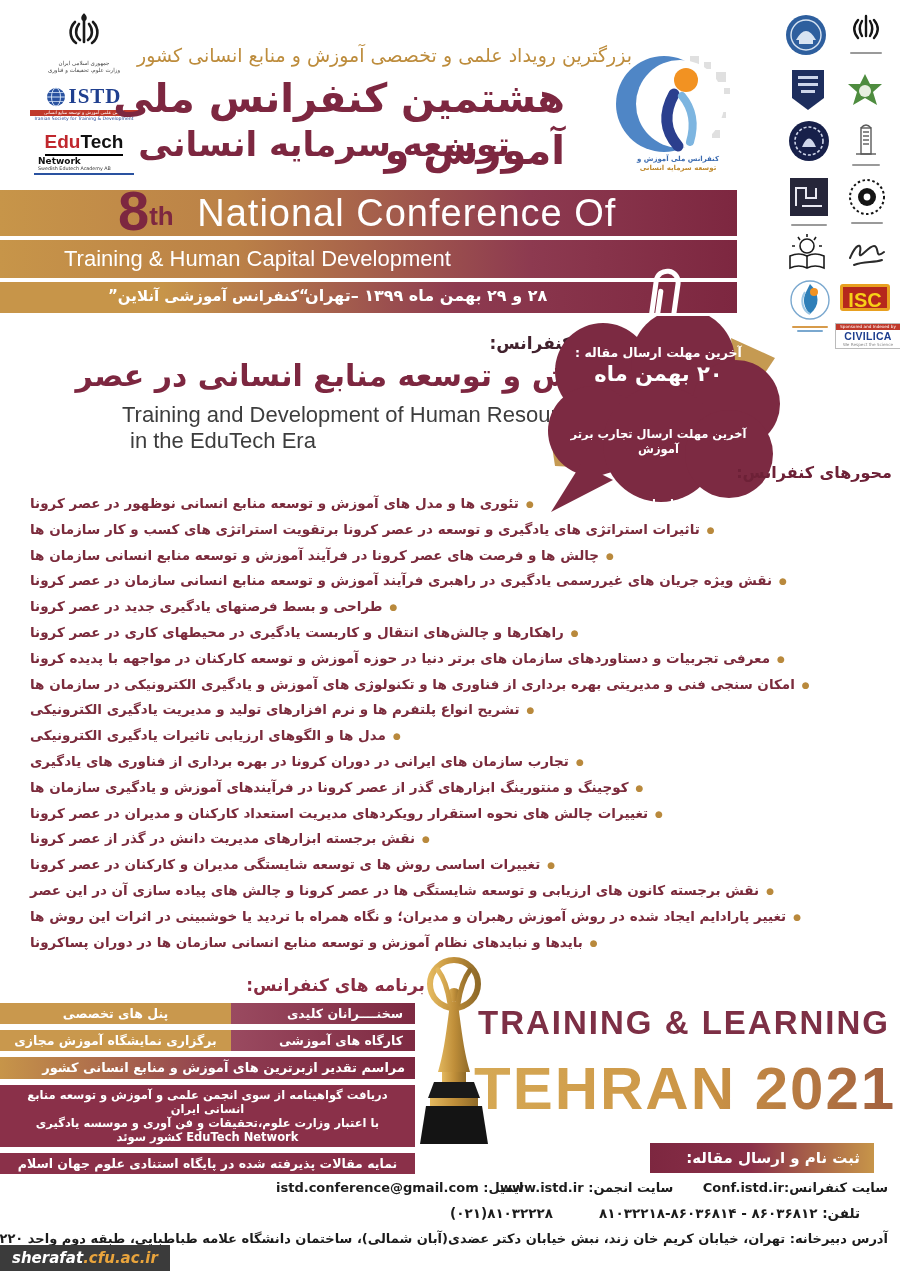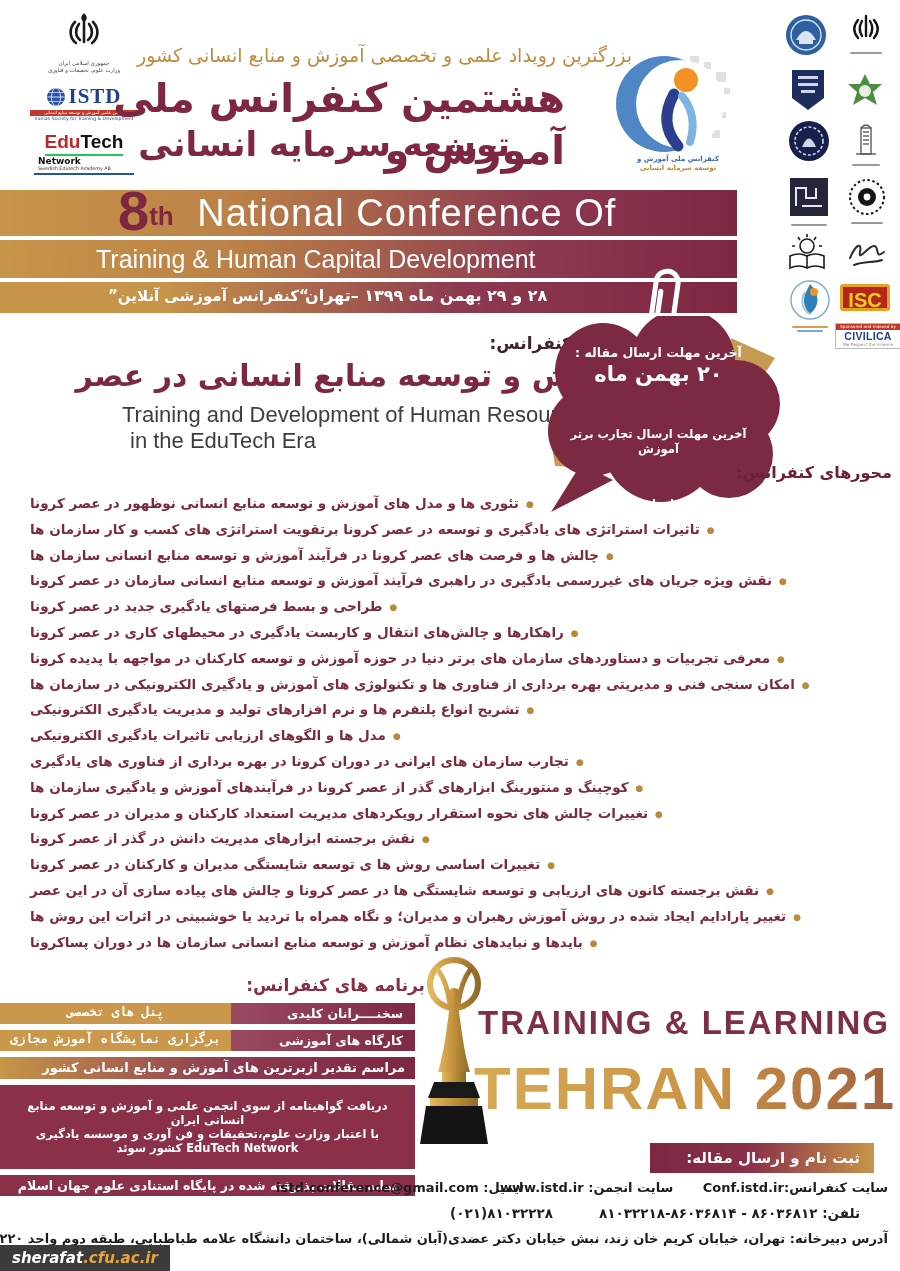--- a/index.html
+++ b/index.html
@@ -10,41 +10,41 @@
   
   .lstack{left:24px;top:12px;width:120px;}
   .logo-blk{margin-bottom:10px;text-align:center;}
   .tinycap{font-size:5.5px;color:#444;line-height:7px;}
   .istd-row{display:flex;align-items:center;justify-content:center;gap:2px;}
   .istd-word{font-family:"Liberation Serif",serif;font-weight:bold;font-size:21px;color:#1f3f8f;letter-spacing:1px;}
   .istd-strip{background:#c0392b;color:#fff;font-size:4.5px;line-height:6px;margin:1px 6px 0;}
   .istd-sub{font-size:4.6px;color:#1f3f8f;}
   .edu{color:#c0272d;font-weight:bold;font-size:19px;font-family:"Liberation Sans",sans-serif;}
   .tech{color:#111;font-weight:bold;font-size:19px;font-family:"Liberation Sans",sans-serif;}
-  .edutech-wrap{display:inline-block;border-bottom:2px solid #22c55e;padding-bottom:1px;}
+  .edutech-wrap{display:inline-block;border-bottom:2px solid #000000;padding-bottom:1px;}
   .network{font-size:9px;font-weight:bold;color:#111;text-align:left;margin-left:14px;}
   .edusub{font-size:4.8px;color:#333;text-align:left;margin-left:14px;}
   .edublue{height:2px;background:#2a52a0;margin:2px 10px 0;}
   
   .tagline{top:44px;right:268px;color:#bd8c3c;font-size:19px;font-weight:normal;}
   .title1{top:72px;right:335px;color:#7d2740;font-size:40px;font-weight:bold;line-height:52px;}
   .title2{top:124px;right:390px;color:#7d2740;font-size:34px;font-weight:bold;}
   .conf-logo{left:612px;top:50px;width:128px;height:108px;}
   .conf-cap{left:618px;top:155px;width:120px;text-align:center;color:#3a6ab0;font-size:7px;
             font-weight:bold;line-height:9px;}
   .conf-cap .gld{color:#c08a2e;}
   
   .bar{left:0;width:737px;color:#fff;font-family:"Liberation Sans",sans-serif;}
   .bar1{top:190px;height:46px;background:linear-gradient(90deg,#c79549 0%,#bb8147 32%,#8d3a50 72%,#7d2740 100%);
         display:flex;align-items:center;padding-left:118px;box-sizing:border-box;overflow:visible;}
   .num8{color:#7d2740;font-size:56px;font-weight:bold;line-height:40px;position:relative;top:-2px;}
   .numth{color:#7d2740;font-size:26px;font-weight:bold;align-self:flex-end;line-height:40px;}
   .bar1txt{font-size:38px;letter-spacing:1px;margin-left:12px;white-space:pre;}
   .bar2{top:240px;height:38px;background:linear-gradient(90deg,#c79549 0%,#bb8147 32%,#8d3a50 72%,#7d2740 100%);
-        display:flex;align-items:center;padding-left:96px;box-sizing:border-box;font-size:25px;}
+        display:flex;align-items:center;padding-left:64px;box-sizing:border-box;font-size:22px;}
   .bar3{top:282px;height:31px;background:linear-gradient(90deg,#c79549 0%,#c79549 22%,#8d3a50 62%,#7d2740 100%);}
   .online{left:108px;top:287px;color:#fff;font-size:15px;font-weight:bold;}
   .dateline{left:305px;top:286px;color:#fff;font-size:16px;font-weight:bold;}
   .clip{left:638px;top:266px;}
   
   .topic-label{top:333px;right:262px;color:#42222e;font-size:17px;font-weight:bold;}
   .topic-title{top:358px;right:262px;color:#7d2740;font-size:30px;font-weight:bold;}
   .topic-en1{left:122px;top:402px;color:#3d3d3d;font-size:22px;font-family:"Liberation Sans",sans-serif;}
   .topic-en2{left:130px;top:428px;color:#3d3d3d;font-size:22px;font-family:"Liberation Sans",sans-serif;}
   
@@ -58,25 +58,25 @@
   .topics{top:492px;right:40px;width:830px;}
   .trow{direction:rtl;text-align:left;height:25.8px;line-height:22px;white-space:nowrap;
         color:#7b2b3c;font-size:13.5px;font-weight:bold;}
   .dot{color:#b9893c;font-size:9px;margin-left:7px;vertical-align:1px;}
   
   .prog-head{top:975px;right:475px;color:#8a2e44;font-size:17px;font-weight:bold;}
   .pbars{left:0;top:1003px;width:415px;}
   .prow{display:flex;direction:rtl;margin-bottom:6px;}
   .cell{height:21px;line-height:21px;color:#fff;font-size:12.5px;font-weight:bold;box-sizing:border-box;}
   .c-maroon{background:linear-gradient(90deg,#9a4a60,#7e2a42);width:184px;padding-right:12px;text-align:right;}
-  .c-gold{background:#c9984d;width:231px;text-align:center;font-family:Liberation Mono, monospace;}
+  .c-gold{background:#c9984d;width:231px;text-align:center;}
   .full{width:415px;background:#8a3049;color:#fff;font-weight:bold;box-sizing:border-box;margin-bottom:6px;}
   .r3{background:linear-gradient(90deg,#c79549,#8d3a50 55%,#7d2740);height:22px;line-height:22px;
       font-size:13px;text-align:right;padding-right:10px;direction:rtl;}
-  .r4{padding:14px 8px;font-size:11.5px;line-height:14px;text-align:center;direction:rtl;}
+  .r4{padding:3px 8px;font-size:11.5px;line-height:14px;text-align:center;direction:rtl;}
   .r5{height:21px;line-height:21px;font-size:12.5px;text-align:center;direction:rtl;}
   .trophy{left:404px;top:948px;}
   
   .brand1{left:478px;top:1004px;width:412px;text-align:center;color:#7d2f45;font-size:33px;font-weight:800;
           letter-spacing:2px;font-family:"Liberation Sans",sans-serif;white-space:nowrap;}
   .brand2{left:474px;top:1054px;width:420px;text-align:center;font-size:60px;font-weight:800;letter-spacing:2px;
           font-family:"Liberation Sans",sans-serif;white-space:nowrap;
           background:linear-gradient(90deg,#d6a955 0%,#cb9445 55%,#a2603f 100%);
           -webkit-background-clip:text;background-clip:text;color:transparent;}
   .regbar{left:650px;top:1143px;width:224px;height:30px;line-height:30px;direction:rtl;

